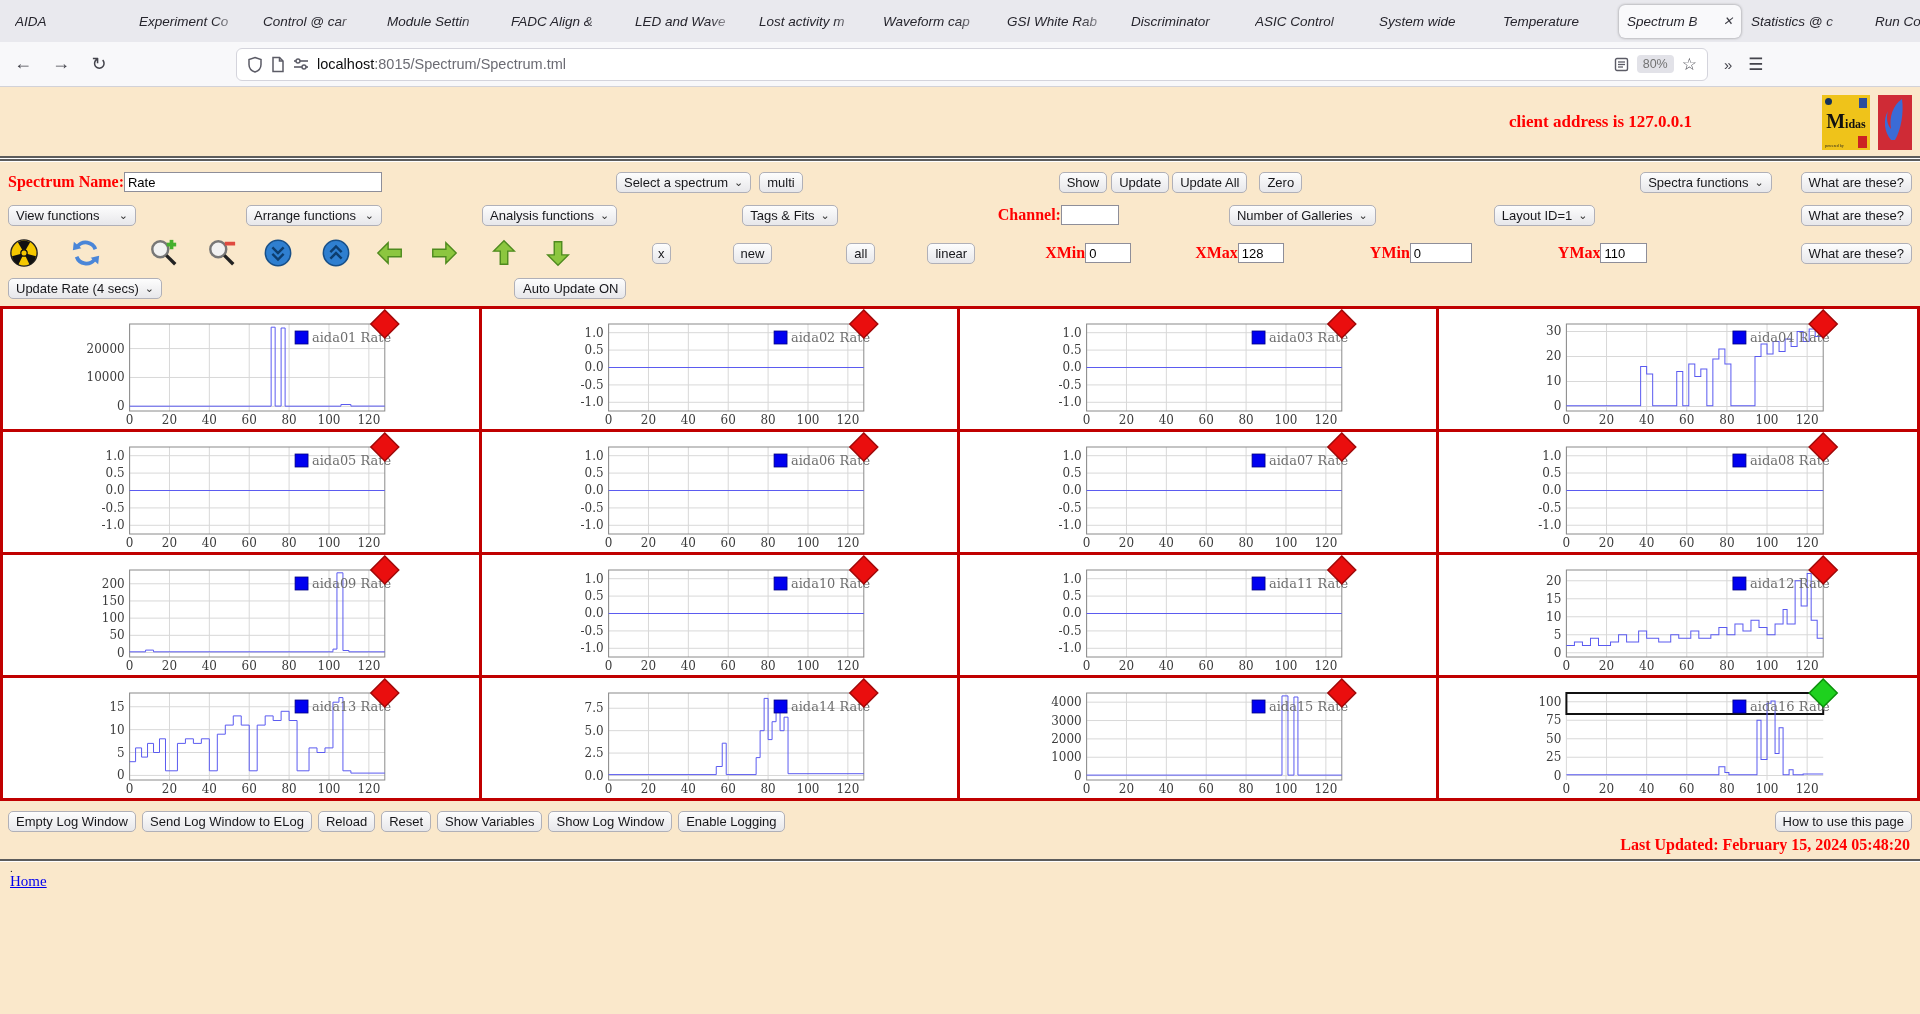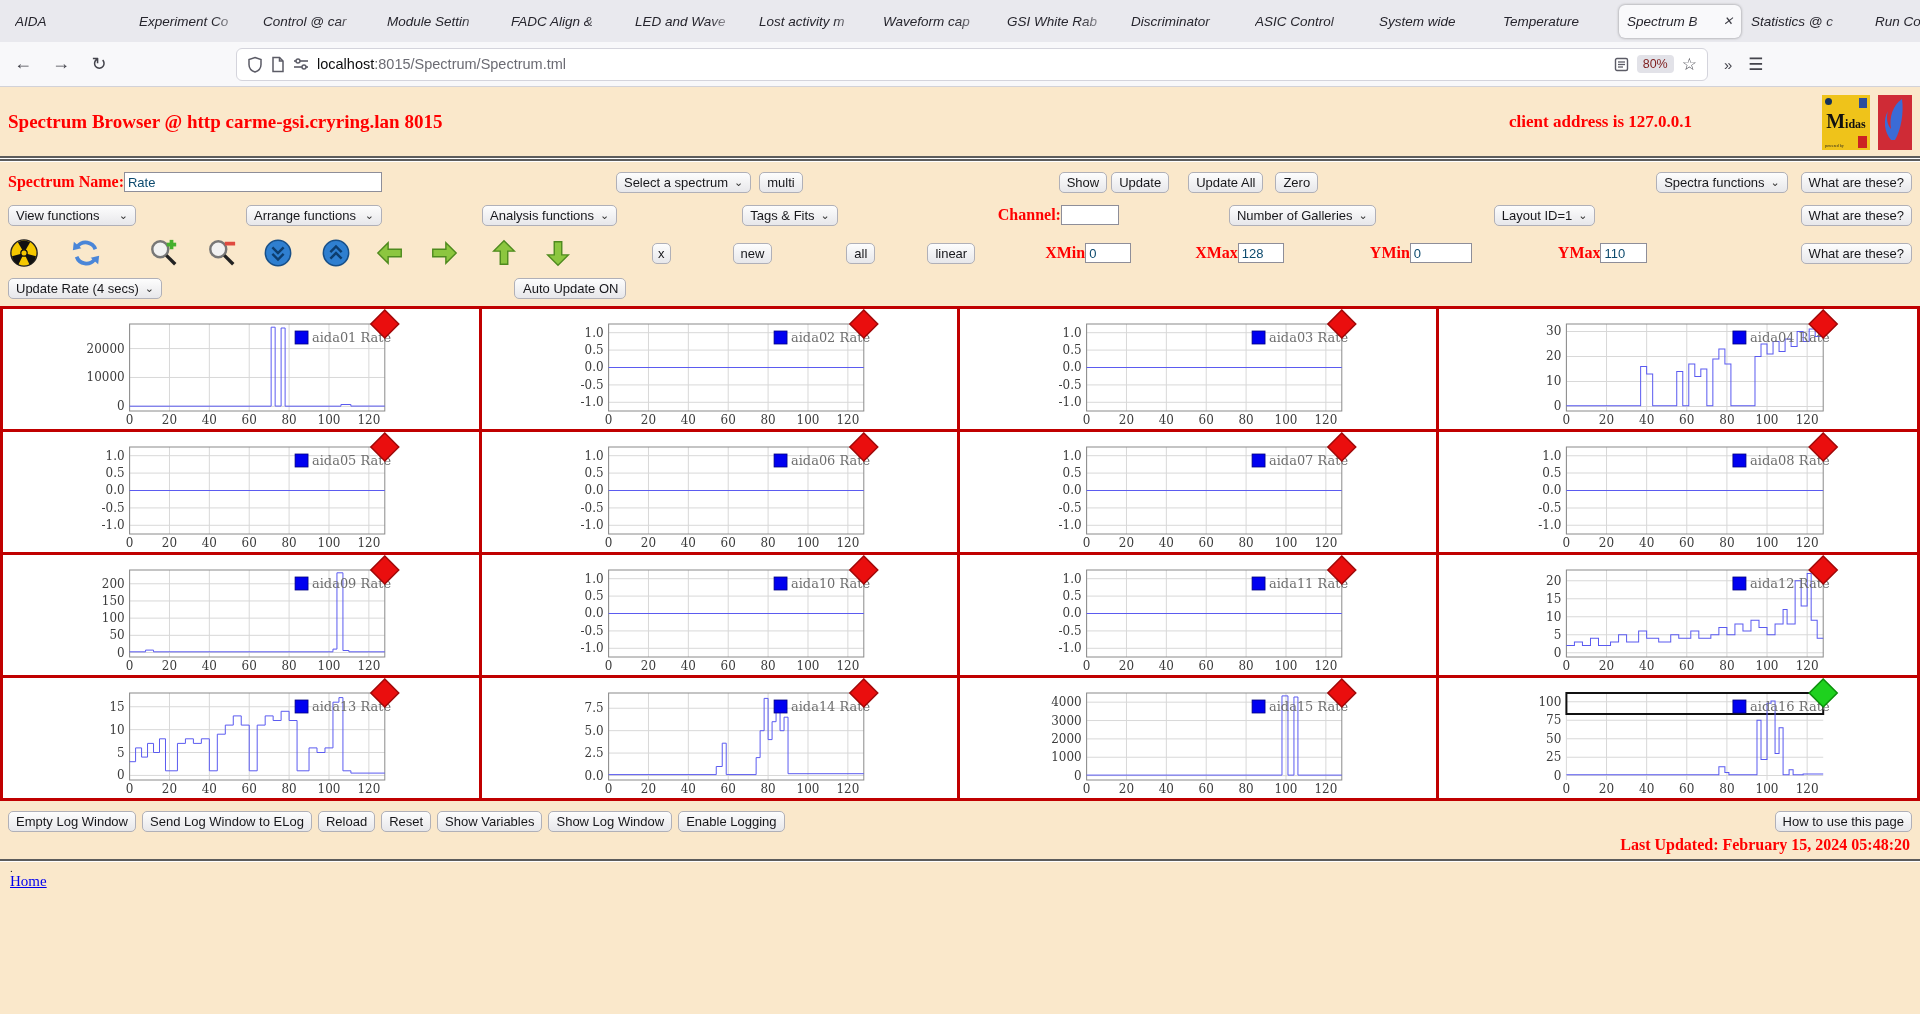--- a/index.html
+++ b/index.html
@@ -14,21 +14,21 @@
        mask-image:linear-gradient(90deg,#000 70%,transparent 98%);}
   .tab.active{background:#f9f9fb;box-shadow:0 0 3px rgba(0,0,0,.4);}
   .tab-close{font-size:12px;color:#3a3a42;margin-left:3px;}
   .navbar{height:44px;background:#f8f8fa;border-bottom:1px solid #d2d2d8;display:flex;align-items:center;
           padding:0 12px;gap:16px;flex:0 0 auto;}
   .navico{font-size:18px;color:#44444c;width:22px;text-align:center;}
   .urlbar{width:1450px;height:31px;background:#fff;border:1px solid #d4d4dc;border-radius:6px;display:flex;
           align-items:center;padding:0 10px;gap:8px;margin-left:110px;}
   .urltxt{font-size:14.5px;color:#0c0c0d;flex:1;}
   .urltxt .rest{color:#6b6b73;}
-  .zoompill{background:#e2e2e8;border-radius:4px;font-size:12.5px;padding:2px 6px;color:#7f1d1d;}
+  .zoompill{background:#e2e2e8;border-radius:4px;font-size:12.5px;padding:2px 6px;color:#737373;}
   .chromeicon{display:inline-flex;align-items:center;}
   
   .content{flex:1;background:#fae8cb;padding-top:6px;overflow:hidden;font-family:"Liberation Serif",serif;}
   .row{display:flex;align-items:center;padding:0 8px;position:relative;}
   .pgheader{height:58px;}
   .pgtitle{color:#ff0000;font-weight:bold;font-size:19px;}
   .clientaddr{color:#ff0000;font-weight:bold;font-size:17px;margin-left:auto;margin-right:130px;}
   .logos{display:flex;align-items:flex-start;}
   .logo-midas{width:48px;height:55px;background:#efc31a;position:relative;flex:0 0 auto;}
   .m-top{display:flex;justify-content:space-between;padding:3px 3px 0 3px;}
@@ -40,21 +40,21 @@
   .m-red{position:absolute;right:3px;bottom:2px;width:9px;height:12px;background:#c22;}
   .logo-tcl{width:34px;height:55px;background:#cf2b36;margin-left:8px;position:relative;flex:0 0 auto;}
   .logo-tcl .tcl{position:absolute;bottom:1px;width:100%;text-align:center;color:#fff;font-size:7px;font-weight:bold;font-family:"Liberation Sans",sans-serif;}
   .rule{height:2px;background:#5c5c5c;border-bottom:1px solid #fff;margin-top:5px;}
   .redlab{color:#ff0000;font-weight:bold;font-size:16px;white-space:nowrap;}
   .btn,.sel{display:inline-flex;align-items:center;background:linear-gradient(#fdfdfd,#e7e7ea);
        border:1px solid #b0b0b8;border-radius:5px;padding:0 7px;height:21px;font:13px "Liberation Sans",sans-serif;
        color:#17171b;white-space:nowrap;box-sizing:border-box;cursor:default;}
   .sel::after{content:"⌄";margin-left:6px;font-size:11px;line-height:8px;color:#333;}
   .inp{height:20px;border:1px solid #8e8e99;background:#fff;font:13px "Liberation Sans",sans-serif;
-       padding:0 3px;box-sizing:border-box;color:#0c4a6e;}
+       padding:0 3px;box-sizing:border-box;color:#000000;}
   .iconbtn{width:32px;height:32px;display:inline-flex;align-items:center;justify-content:center;}
   
   .grid{margin-top:4px;background:#fff;border:3px solid #c00000;display:grid;
         grid-template-columns:repeat(4,1fr);}
   .cell{height:120px;border-right:3px solid #c00000;border-bottom:3px solid #c00000;background:#fff;}
   .cell:nth-child(4n){border-right:0;}
   .cell:nth-child(n+13){border-bottom:0;}
   .cell svg{display:block;width:100%;height:100%;}
   .gl{stroke:#d8d8d8;stroke-width:1;}
   .pbox{fill:none;stroke:#8a8a8a;stroke-width:1;}
@@ -168,21 +168,20 @@
       <span class="zoompill">80%</span>
       <span style="font-size:17px;color:#4a4a52;">☆</span>
     </div>
     <span style="font-size:15px;color:#44444c;">»</span>
     <span style="font-size:17px;color:#44444c;">☰</span>
   </div>
 
   <div class="content">
 
     <div class="row pgheader">
-      <span class="pgtitle">Spectrum Browser @ http carme-gsi.cryring.lan 8015</span>
       <span class="clientaddr">client address is 127.0.0.1</span>
       <span class="logos">
         <span class="logo-midas">
           <span class="m-top">
               <span class="m-dot"></span>
               <span class="m-flag"></span>
             </span>
           <div class="m-text"><b>M</b>idas</div>
           <span class="m-foot">powered by</span>
             <span class="m-red"></span>
@@ -203,21 +202,21 @@
 
     <div class="row" style="height:32px;margin-top:4px;">
       <span class="redlab">Spectrum Name:</span>
       <input class="inp" style="width: 258px;" value="Rate">
       <span class="sel" style="margin-left:234px;">
           <span>Select a spectrum</span>
         </span>
       <span class="btn" style="margin-left:8px;">multi</span>
       <span class="btn" style="margin-left:256px;">Show</span>
       <span class="btn" style="margin-left:4px;">Update</span>
-      <span class="btn" style="margin-left:19px;">Update All</span>
+      <span class="btn" style="margin-left:3px;">Update All</span>
       <span class="btn" style="margin-left:12px;">Zero</span>
       <span class="sel" style="margin-left:338px;">
           <span>Spectra functions</span>
         </span>
       <span class="btn" style="margin-left:auto;">What are these?</span>
     </div>
 
     <div class="row" style="height:30px;margin-top:2px;">
       <span class="sel" style="width:128px;justify-content:space-between;">
           <span>View functions</span>

